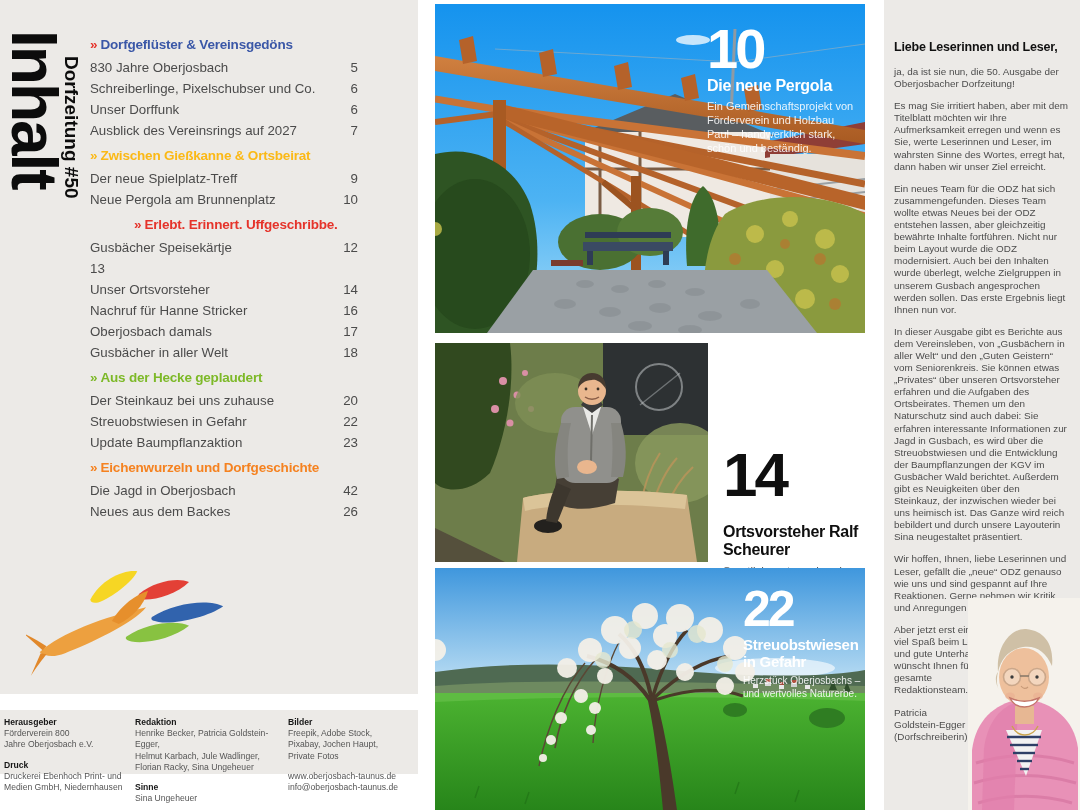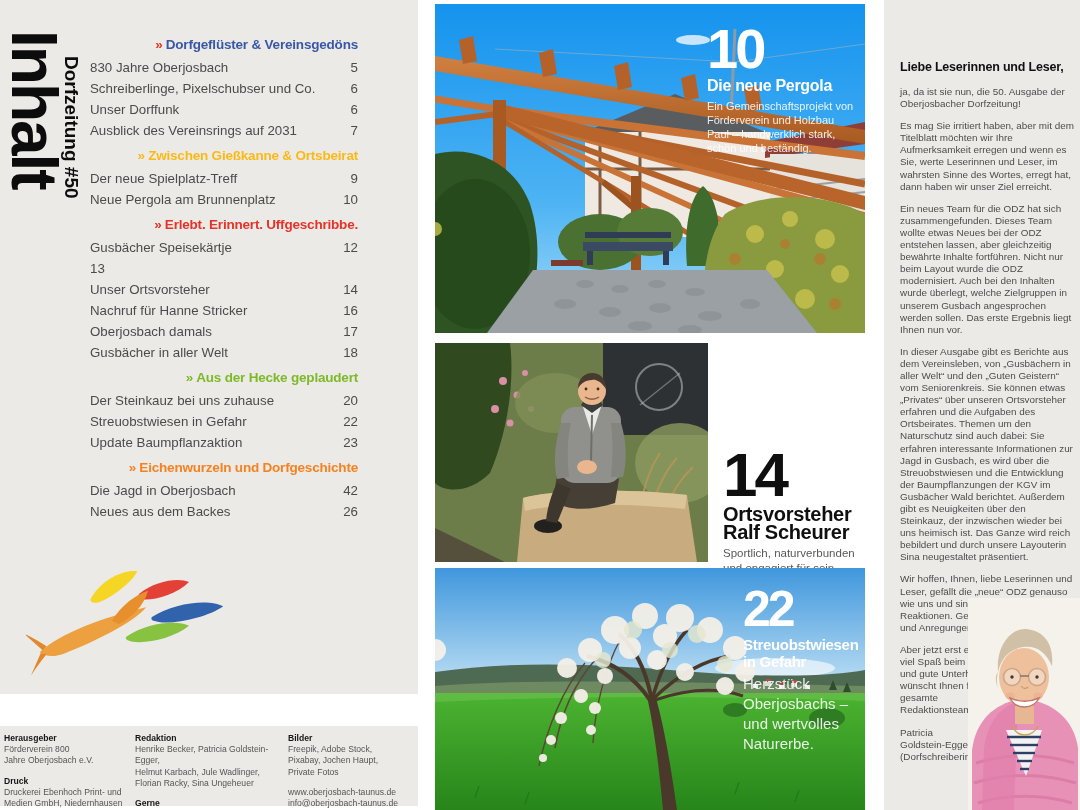--- a/index.html
+++ b/index.html
@@ -1,31 +1,31 @@
 <!DOCTYPE html>
 <html><head>
 <meta charset="utf-8">
 <style>
   html,body{margin:0;padding:0;background:#ffffff;}
   body{width:1080px;height:810px;font-family:"Liberation Sans",sans-serif;-webkit-font-smoothing:antialiased;}
   .page{position:relative;width:1080px;height:810px;overflow:hidden;background:#fff;}
   .panel{position:absolute;background:#eceae7;}
   .left-panel{left:0;top:0;width:418px;height:694px;}
-  .footer-panel{left:0;top:710px;width:418px;height:80px;margin-top:16px;}
+  .footer-panel{left:0;top:710px;width:418px;height:64px;}
   .right-panel{left:884px;top:0;width:196px;height:810px;}
 
   
   .vertical-title{position:absolute;left:2px;top:30px;writing-mode:vertical-rl;
     font-size:64px;font-weight:bold;color:#0c0c0c;letter-spacing:-2px;line-height:1;}
   .vertical-subtitle{position:absolute;left:60px;top:56px;writing-mode:vertical-rl;
     font-size:19px;font-weight:bold;color:#0c0c0c;letter-spacing:0;}
 
   
   .toc{position:absolute;left:90px;top:38px;width:268px;}
-  .toc-section{margin-bottom:8px;text-align:right;}
+  .toc-section{margin-bottom:8px;}
   .toc-section h2{font-size:13.5px;line-height:14px;font-weight:bold;margin:0 0 5px;letter-spacing:-0.2px;}
   .chev{font-weight:bold;margin-right:4px;letter-spacing:-1px;}
   .toc-row{display:flex;justify-content:space-between;font-size:13.3px;line-height:21px;color:#4b4b4b;}
   .toc-row .pg{color:#4b4b4b;}
 
   .bird{position:absolute;left:26px;top:556px;}
 
   
   .photos{position:absolute;left:435px;top:0;width:430px;height:810px;}
   figure{margin:0;position:absolute;overflow:hidden;}
@@ -34,29 +34,29 @@
   .photo3{left:0;top:568px;width:430px;height:242px;}
   .overlay{position:absolute;color:#fff;}
   .ov10{left:272px;top:18px;width:152px;}
   .ov22{left:308px;top:18px;width:122px;}
   .big-num{font-weight:bold;letter-spacing:-3px;line-height:.95;}
   .ov10 .big-num{font-size:56px;}
   .ov22 .big-num{font-size:50px;}
   .ov-title{font-weight:bold;font-size:16px;line-height:18px;margin-top:2px;letter-spacing:-0.3px;}
   .ov22 .ov-title{font-size:15px;line-height:17px;}
   .ov-desc{font-size:11px;line-height:14px;margin-top:4px;color:rgba(255,255,255,.88);}
-  .ov22 .ov-desc{font-size:15px;line-height:20px;}
+  .ov22 .ov-desc{font-size:10px;line-height:13px;}
 
   .feature14{position:absolute;left:288px;top:446px;width:154px;color:#0f0f0f;}
   .feature14 .big-num{font-size:62px;color:#0f0f0f;}
-  .feature14 .f-title{font-size:20px;font-weight:bold;line-height:18px;margin-top:0;letter-spacing:-0.3px;}
+  .feature14 .f-title{font-size:16px;font-weight:bold;line-height:18px;margin-top:18px;letter-spacing:-0.3px;}
   .feature14 .f-desc{font-size:11.5px;line-height:15px;color:#585858;margin-top:5px;}
 
   
-  .editorial{position:absolute;left:16px;top:40px;width:174px;margin-top:20px;}
+  .editorial{position:absolute;left:10px;top:40px;width:174px;}
   .editorial h3{font-size:12.5px;font-weight:bold;color:#111;margin:0 0 12px;letter-spacing:-0.2px;}
   .editorial p{font-size:9.9px;line-height:12.1px;color:#4c4c4c;margin:0 0 10px;}
   .editorial p.narrow{width:108px;}
   .sig div{font-size:9.9px;line-height:12.3px;color:#4c4c4c;}
   .author-photo{position:absolute;left:84px;top:598px;width:112px;height:212px;}
 
   
   .fcol{position:absolute;top:7px;font-size:8.6px;line-height:11.2px;color:#555;}
   .fcol .fh{font-weight:bold;color:#161616;}
   .fcol .gap{height:9px;}
@@ -83,21 +83,21 @@
           </div>
         <div class="toc-row">
             <span>Schreiberlinge, Pixelschubser und Co.</span>
             <span class="pg">6</span>
           </div>
         <div class="toc-row">
             <span>Unser Dorffunk</span>
             <span class="pg">6</span>
           </div>
         <div class="toc-row">
-            <span>Ausblick des Vereinsrings auf 2031</span>
+            <span>Ausblick des Vereinsrings auf 2027</span>
             <span class="pg">7</span>
           </div>
       </div>
 
       <div class="toc-section">
         <h2 style="color: rgb(251, 185, 22);"><span class="chev" style="color: rgb(251, 185, 22);">»</span><span>Zwischen Gießkanne &amp; Ortsbeirat</span></h2>
         <div class="toc-row">
             <span>Der neue Spielplatz-Treff</span>
             <span class="pg">9</span>
           </div>
@@ -478,21 +478,21 @@
       <div class="fh">Druck</div>
       <div>Druckerei Ebenhoch Print- und</div>
       <div>Medien GmbH, Niedernhausen</div>
     </div>
     <div class="fcol fcol2">
       <div class="fh">Redaktion</div>
       <div>Henrike Becker, Patricia Goldstein-Egger,</div>
       <div>Helmut Karbach, Jule Wadlinger,</div>
       <div>Florian Racky, Sina Ungeheuer</div>
       <div class="gap"></div>
-      <div class="fh">Gerne</div>
+      <div class="fh">Sinne</div>
       <div>Sina Ungeheuer</div>
     </div>
     <div class="fcol fcol3">
       <div class="fh">Bilder</div>
       <div>Freepik, Adobe Stock,</div>
       <div>Pixabay, Jochen Haupt,</div>
       <div>Private Fotos</div>
       <div class="gap"></div>
       <div>www.oberjosbach-taunus.de</div>
       <div>info@oberjosbach-taunus.de</div>

